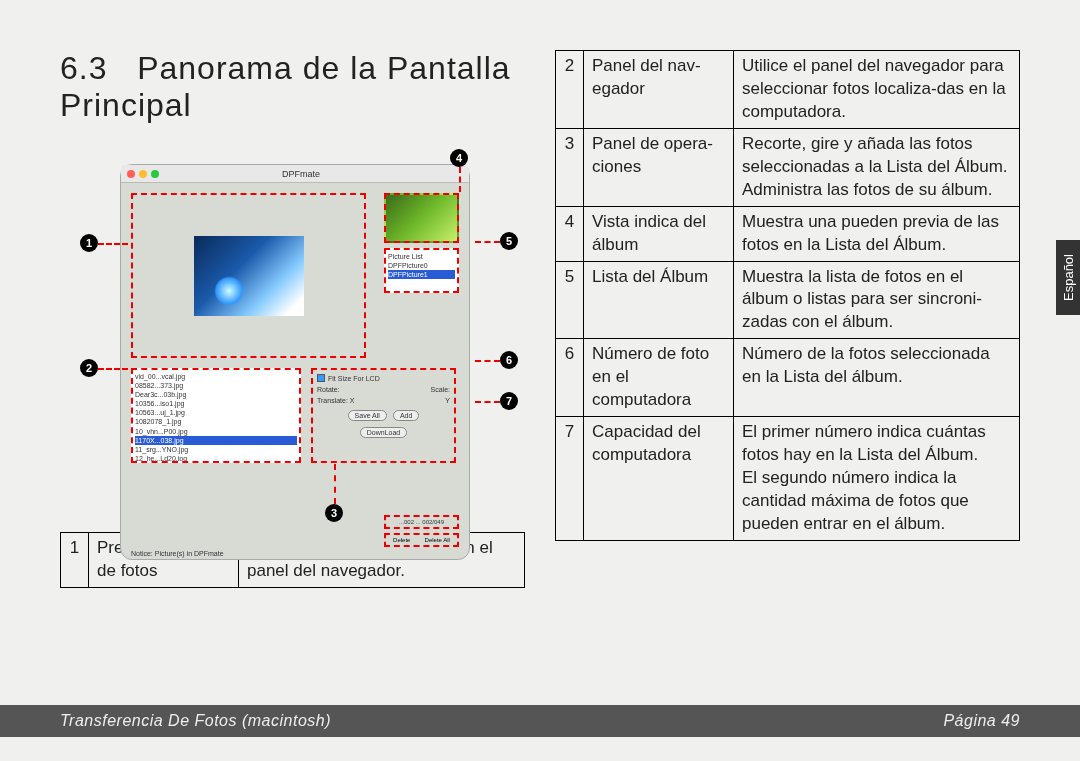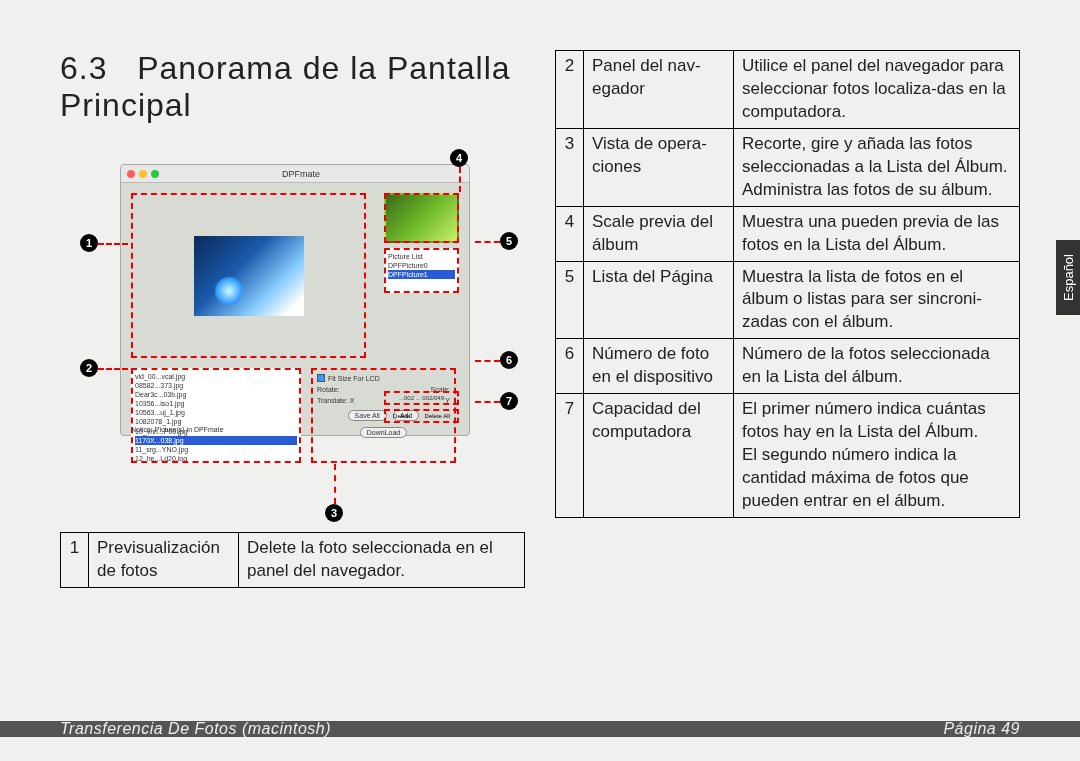--- a/index.html
+++ b/index.html
@@ -44,24 +44,24 @@
   .diagram-wrap {
     position: relative;
     width: 460px;
     height: 380px;
   }
   .screenshot {
     position: absolute;
     top: 20px;
     left: 60px;
     width: 350px;
-    height: 272px;
+    height: 396px;
     background: #d8dad4;
     border: 1px solid #aaa;
-    border-radius: 4px;
+    border-radius: 12px;
   }
   .mac-titlebar {
     height: 18px;
     background: #e8e8e8;
     border-bottom: 1px solid #bbb;
     border-radius: 4px 4px 0 0;
     display: flex;
     align-items: center;
     padding-left: 6px;
     gap: 4px;
@@ -218,21 +218,21 @@
   }
   td.num { width: 28px; text-align:center; }
   td.name { width: 150px; margin-top: 20px; }
   .left-table{margin-top:8px;}
   
   .footer {
     position: absolute;
     bottom: 24px;
     left: 0;
     right: 0;
-    height: 16px;
+    height: 32px;
     background: #555;
     color: #eee;
     font-style: italic;
     font-size: 16px;
     display: flex;
     align-items: center;
     padding: 0 60px;
     justify-content: space-between;
     letter-spacing: 0.5px;
   }
@@ -361,36 +361,36 @@
     <div class="col">
       <table>
         <tbody id="right-rows">
             <tr>
               <td class="num">2</td>
               <td class="name">Panel del nav-egador</td>
               <td>Utilice el panel del navegador para seleccionar fotos localiza-das en la computadora.</td>
             </tr>
             <tr>
               <td class="num">3</td>
-              <td class="name">Vista de opera-ciones</td>
+              <td class="name">Panel de opera-ciones</td>
               <td>Recorte, gire y añada las fotos seleccionadas a la Lista del Álbum.<br>Administra las fotos de su álbum.</td>
             </tr>
             <tr>
               <td class="num">4</td>
-              <td class="name">Scale previa del álbum</td>
+              <td class="name">Vista indica del álbum</td>
               <td>Muestra una pueden previa de las fotos en la Lista del Álbum.</td>
             </tr>
             <tr>
               <td class="num">5</td>
-              <td class="name">Lista del Página</td>
+              <td class="name">Lista del Álbum</td>
               <td>Muestra la lista de fotos en el álbum o listas para ser sincroni-zadas con el álbum.</td>
             </tr>
             <tr>
               <td class="num">6</td>
-              <td class="name">Número de foto en el dispositivo</td>
+              <td class="name">Número de foto en el computadora</td>
               <td>Número de la fotos seleccionada en la Lista del álbum.</td>
             </tr>
             <tr>
               <td class="num">7</td>
               <td class="name">Capacidad del computadora</td>
               <td>El primer número indica cuántas fotos hay en la Lista del Álbum.<br>El segundo número indica la cantidad máxima de fotos que pueden entrar en el álbum.</td>
             </tr>
           </tbody>
       </table>
     </div>

